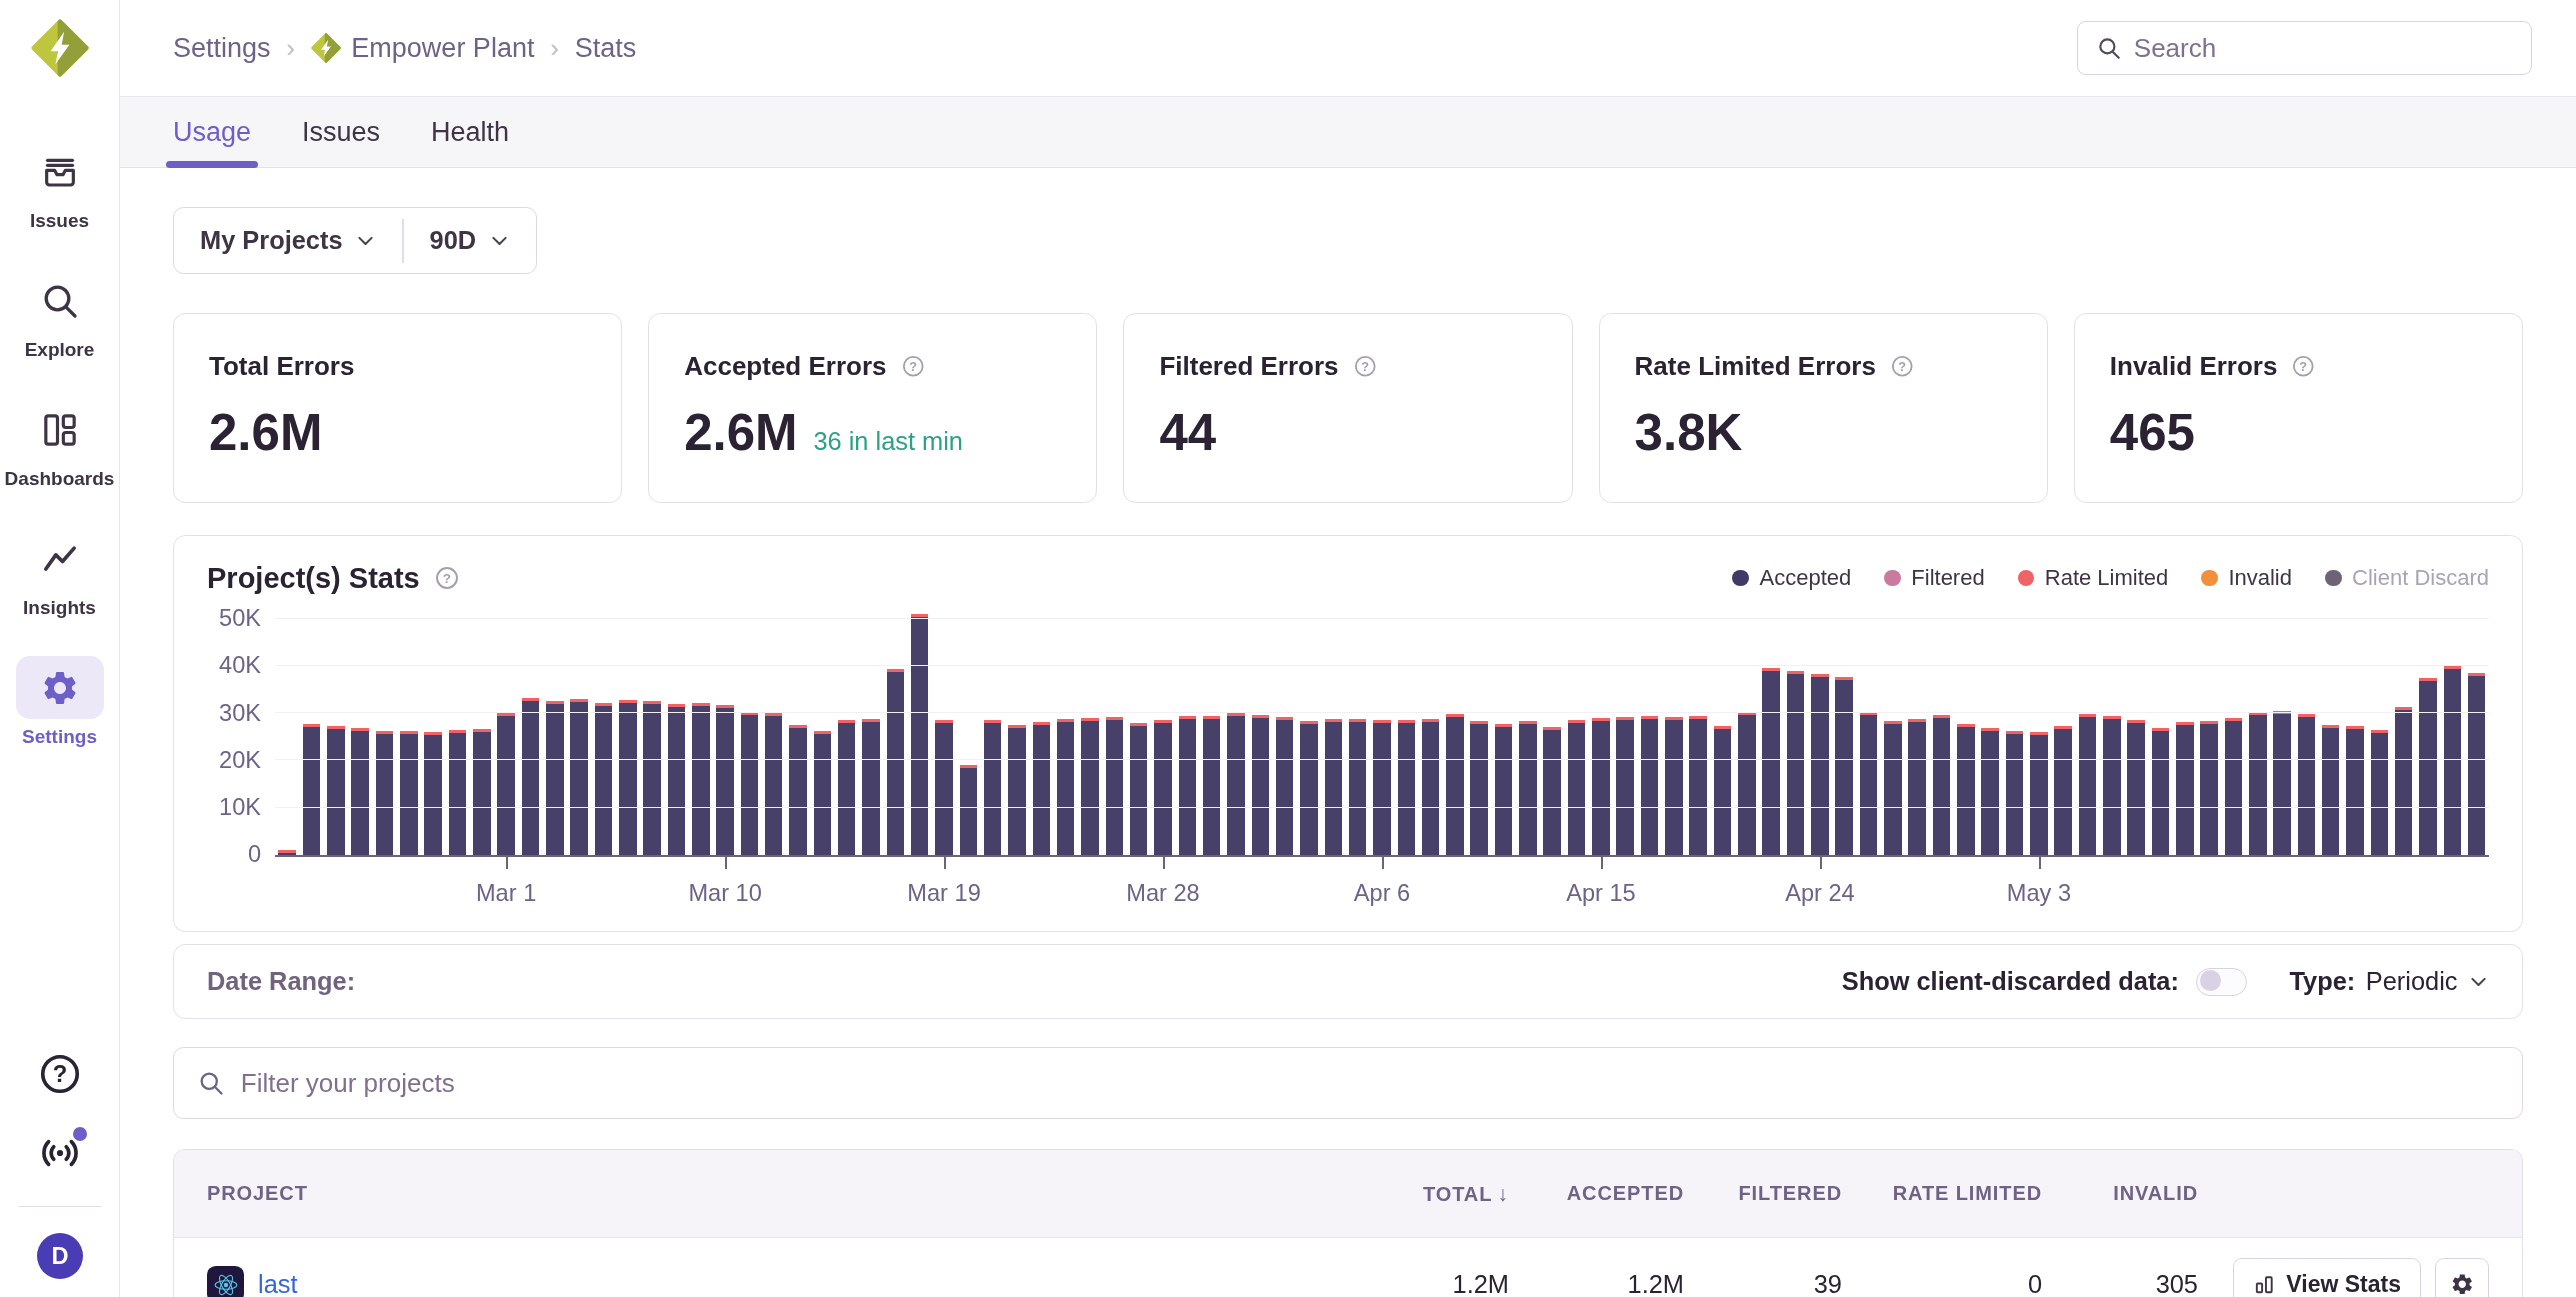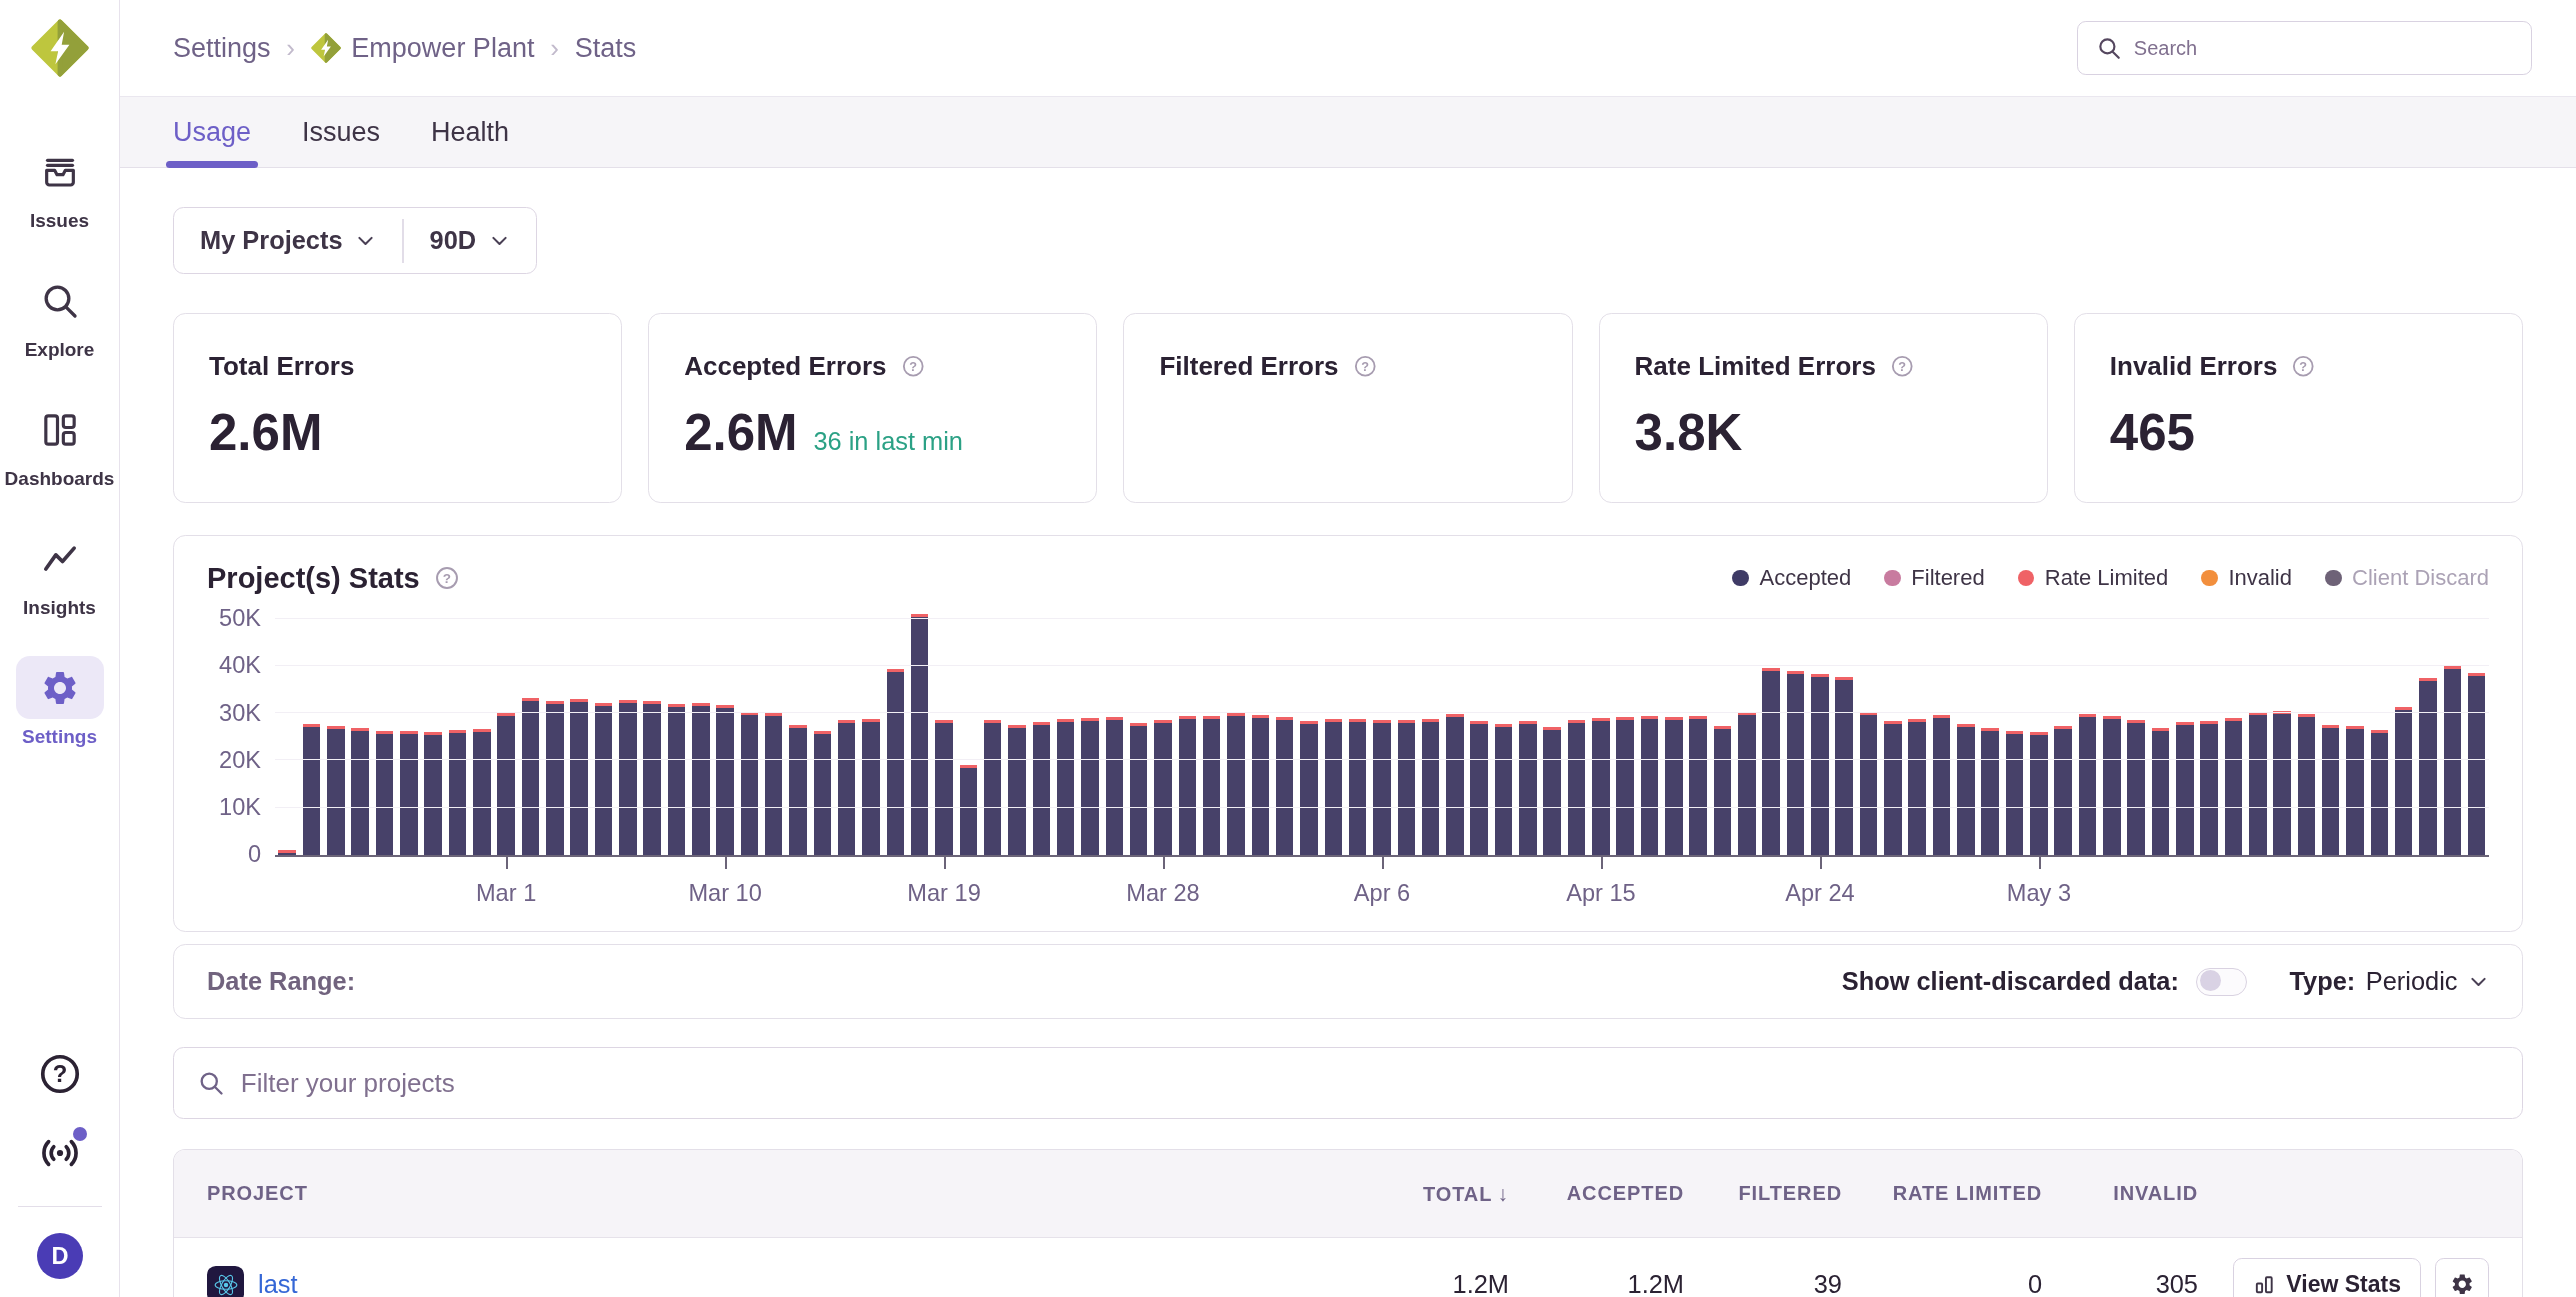--- a/index.html
+++ b/index.html
@@ -29,21 +29,21 @@
 
   
   .main { position:absolute; left:120px; top:0; width:2456px; height:1298px; }
   .topbar { height:96px; display:flex; align-items:center; justify-content:space-between; padding:0 44px 0 53px;}
   .breadcrumb { display:flex; align-items:center; gap:15.8px; font-size:27px; color:#6f6287;}
   .breadcrumb .crumb { display:flex; align-items:center; gap:10.5px; cursor:pointer;}
   .breadcrumb .crumb svg { width:30px; height:30px;}
   .breadcrumb .sep { color:#c2bacc; font-size:26px;}
   .searchbox { width:455px; height:54px; border:1.8px solid #d9d2e1; border-radius:8.8px; display:flex; align-items:center; padding:0 17.5px; gap:12.3px; background:#fff;}
   .searchbox svg { width:26px; height:26px; color:#55475f;}
-  .searchbox input { border:none; outline:none; flex:1; font-size:20px; color:#2b2233; font-family:"Liberation Sans",sans-serif; background:transparent;}
+  .searchbox input { border:none; outline:none; flex:1; font-size:26px; color:#2b2233; font-family:"Liberation Sans",sans-serif; background:transparent;}
   .searchbox input::placeholder { color:#80708f;}
 
   .tabstrip { height:72px; background:#f6f5f8; border-top:0.9px solid #eae7ef; border-bottom:0.9px solid #e4e0e9;
     display:flex; align-items:stretch; gap:51px; padding-left:53px;}
   .tab { position:relative; display:flex; align-items:center; font-size:27px; color:#3e3446; cursor:pointer;}
   .tab.active { color:#6d5fc7; font-weight:400;}
   .tab.active::after { content:""; position:absolute; left:-7px; right:-7px; bottom:-0.9px; height:7px; border-radius:4.4px; background:#6d5fc7;}
 
   .content { padding:0 53px;}
 
@@ -284,20 +284,23 @@
             <span class="stat-sub">36 in last min</span>
           </div>
         </article>
         <article class="stat-card">
           <div class="stat-title">
             <span>Filtered Errors</span>
             <span class="qmark"><svg viewBox="0 0 24 24" fill="none" stroke="currentColor" stroke-width="1.8" style="font-size:30px">
                 <circle cx="12" cy="12" r="9.2"></circle>
                 <text x="12" y="16.2" text-anchor="middle" font-size="12.5" font-weight="700" fill="currentColor" stroke="none" font-family="Liberation Sans, sans-serif">?</text>
               </svg></span>
+          </div>
+          <div class="stat-value-row">
+            <span class="stat-value">44</span>
           </div>
         </article>
         <article class="stat-card">
           <div class="stat-title">
             <span>Rate Limited Errors</span>
             <span class="qmark"><svg viewBox="0 0 24 24" fill="none" stroke="currentColor" stroke-width="1.8" style="font-size:30px">
                 <circle cx="12" cy="12" r="9.2"></circle>
                 <text x="12" y="16.2" text-anchor="middle" font-size="12.5" font-weight="700" fill="currentColor" stroke="none" font-family="Liberation Sans, sans-serif">?</text>
               </svg></span>
           </div>

